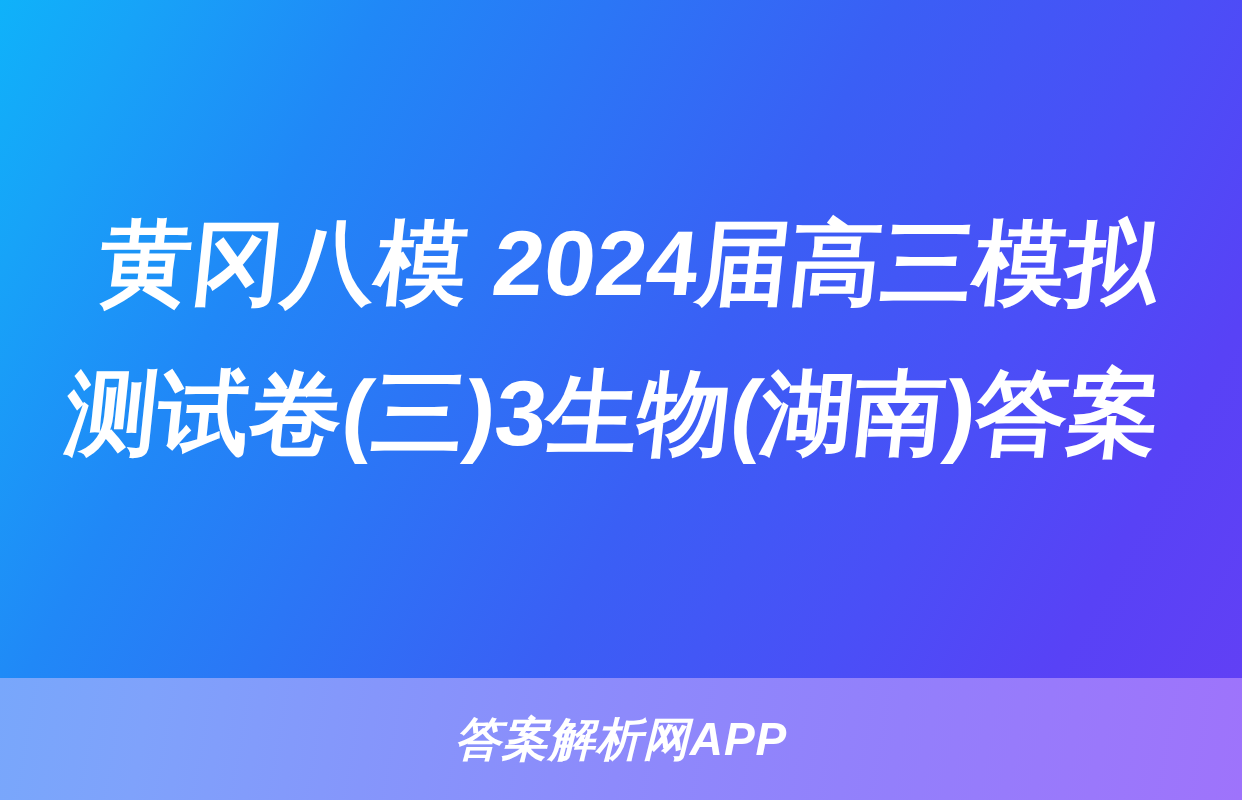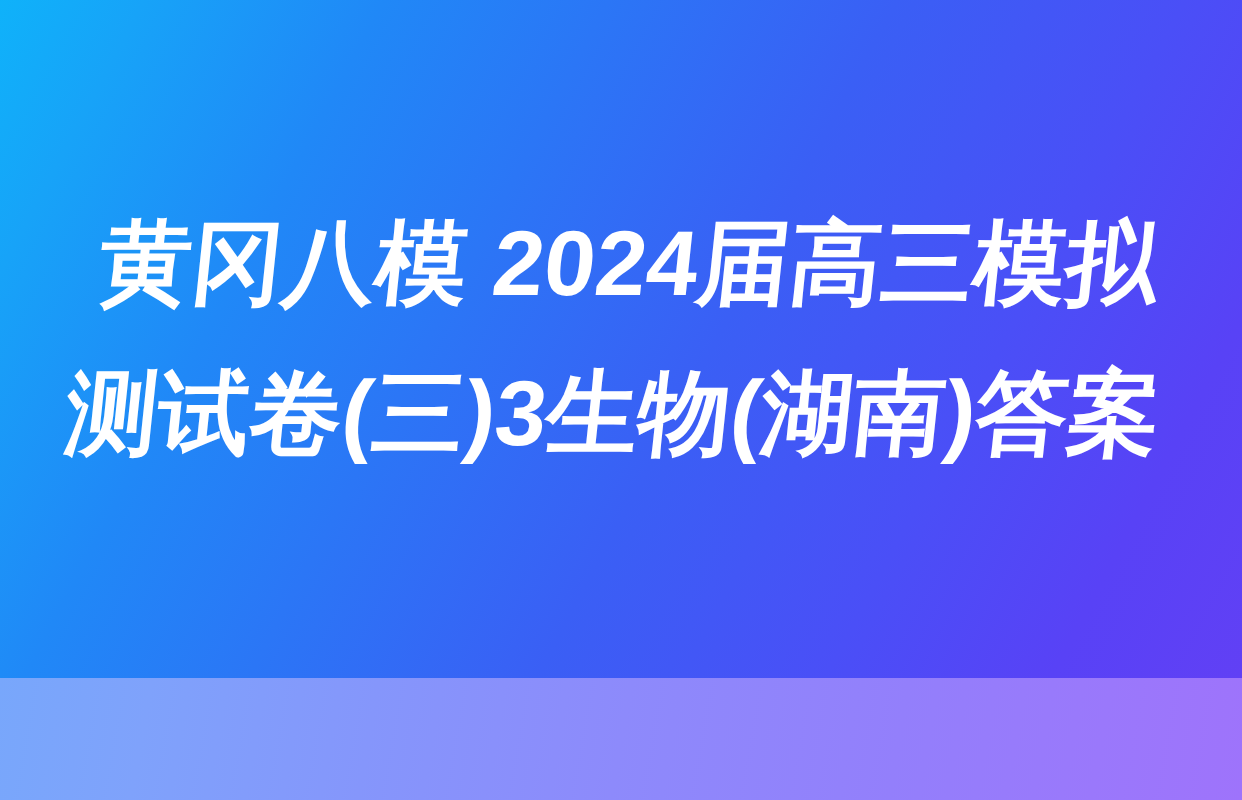--- a/index.html
+++ b/index.html
@@ -118,14 +118,17 @@
 <div class="poster">
 
   <div class="poster-bg"></div>
 
   <div class="poster-footer-band"></div>
 
   <div class="title-block">
     <h1 class="poster-title">黄冈八模 2024届高三模拟测试卷(三)3生物(湖南)答案</h1>
   </div>
 
+  <div class="footer-wrap">
+    <div class="footer-watermark">答案解析网APP</div>
+  </div>
 
 </div>
 
 </body></html>

